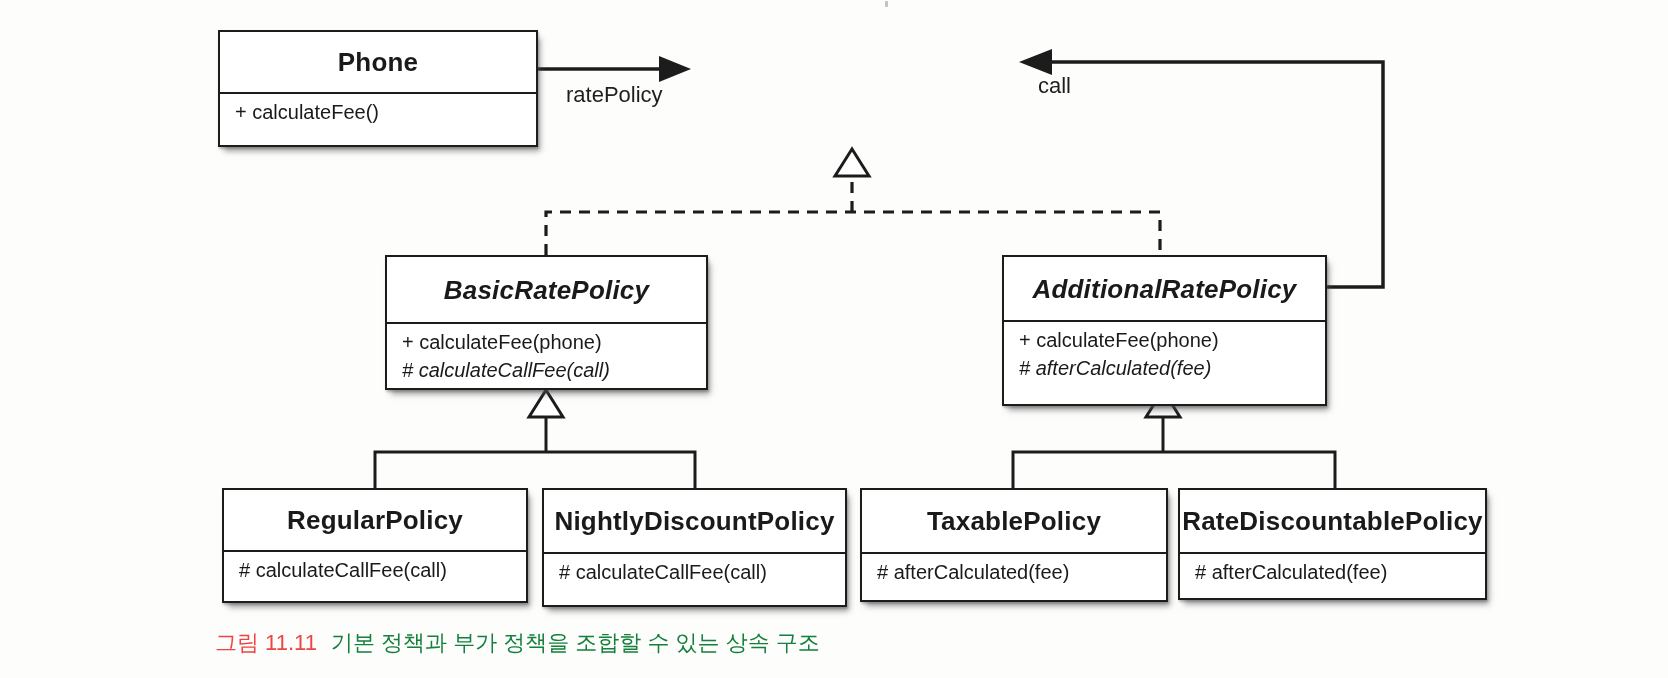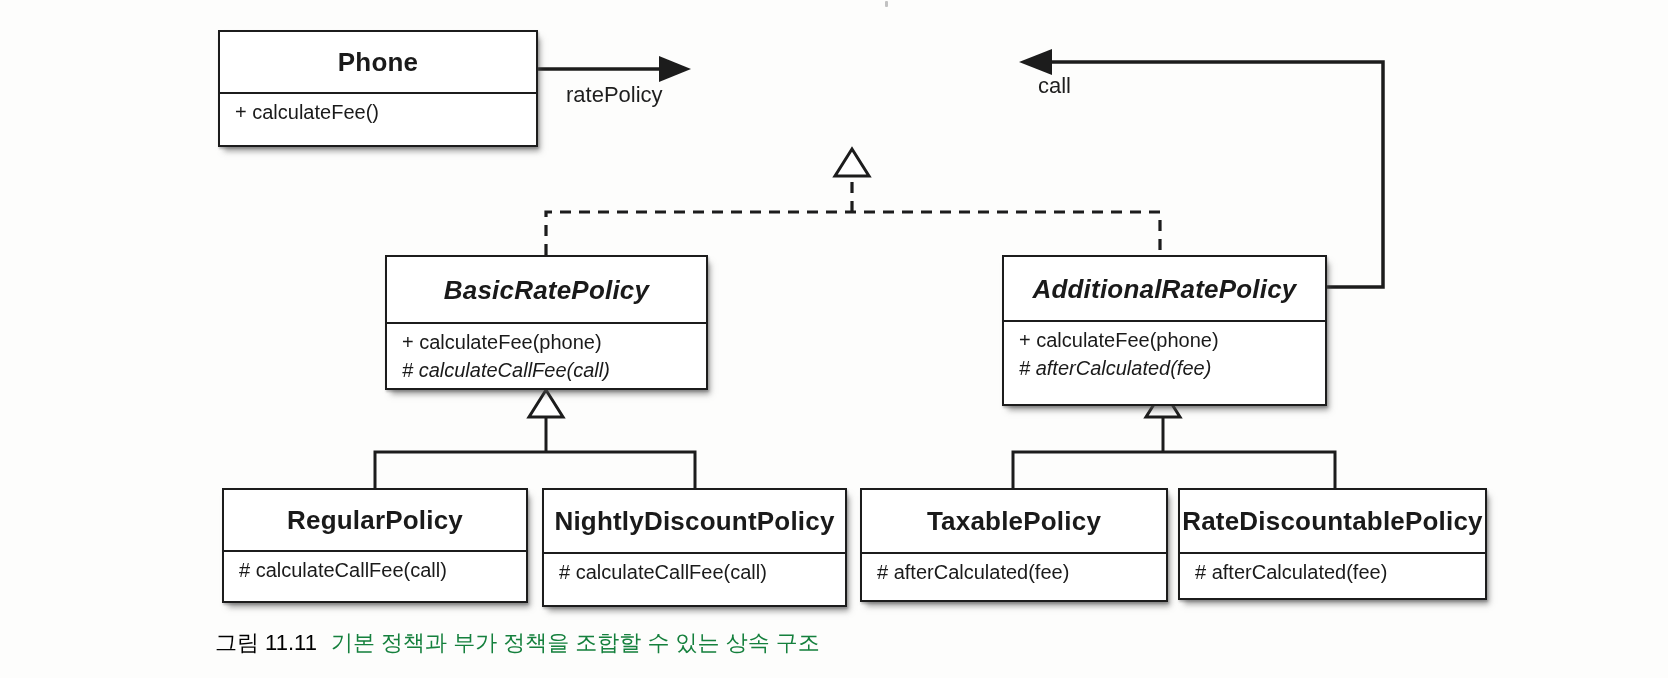--- a/index.html
+++ b/index.html
@@ -41,21 +41,21 @@
     font-size:20px;line-height:28px;white-space:nowrap;
   }
   .italic{font-style:italic;}
   .edge-label{
     position:absolute;font-size:22px;line-height:24px;color:#1e1e1e;white-space:nowrap;
   }
   .caption{
     position:absolute;left:215px;top:629px;
     font-size:22px;line-height:28px;white-space:nowrap;
   }
-  .caption .fig-label{color:#000000;margin-right:14px;}
+  .caption .fig-label{color:#ef4444;margin-right:14px;}
   .caption .fig-text{color:#15803d;}
   .artifact{
     position:absolute;left:885px;top:1px;width:3px;height:6px;
     background:#c2c2c2;border-radius:1px;
   }
 </style>
 </head>
 <body>
 
 <div id="canvas">

